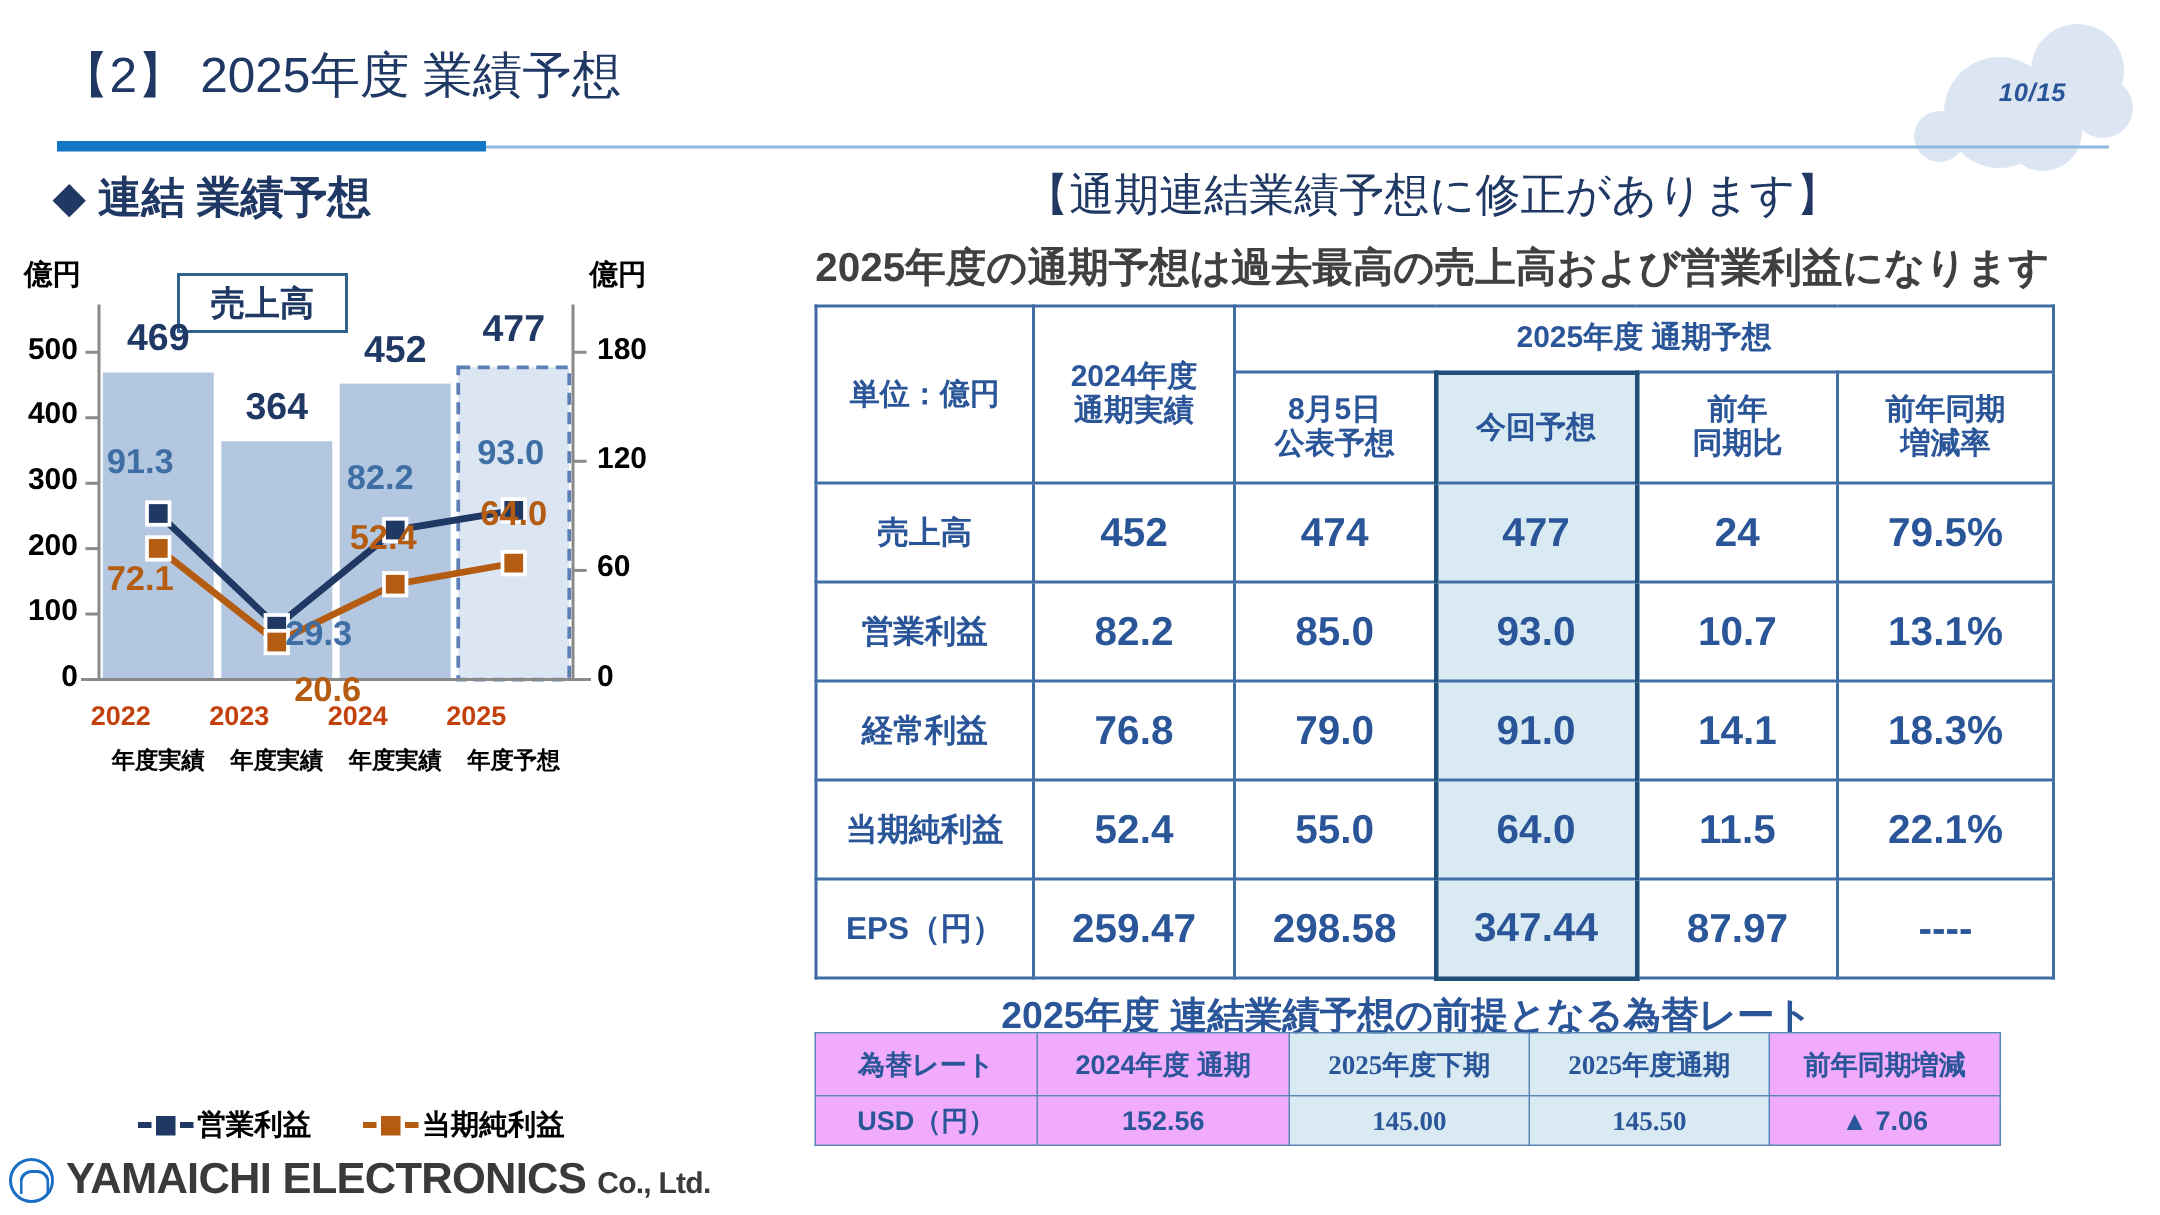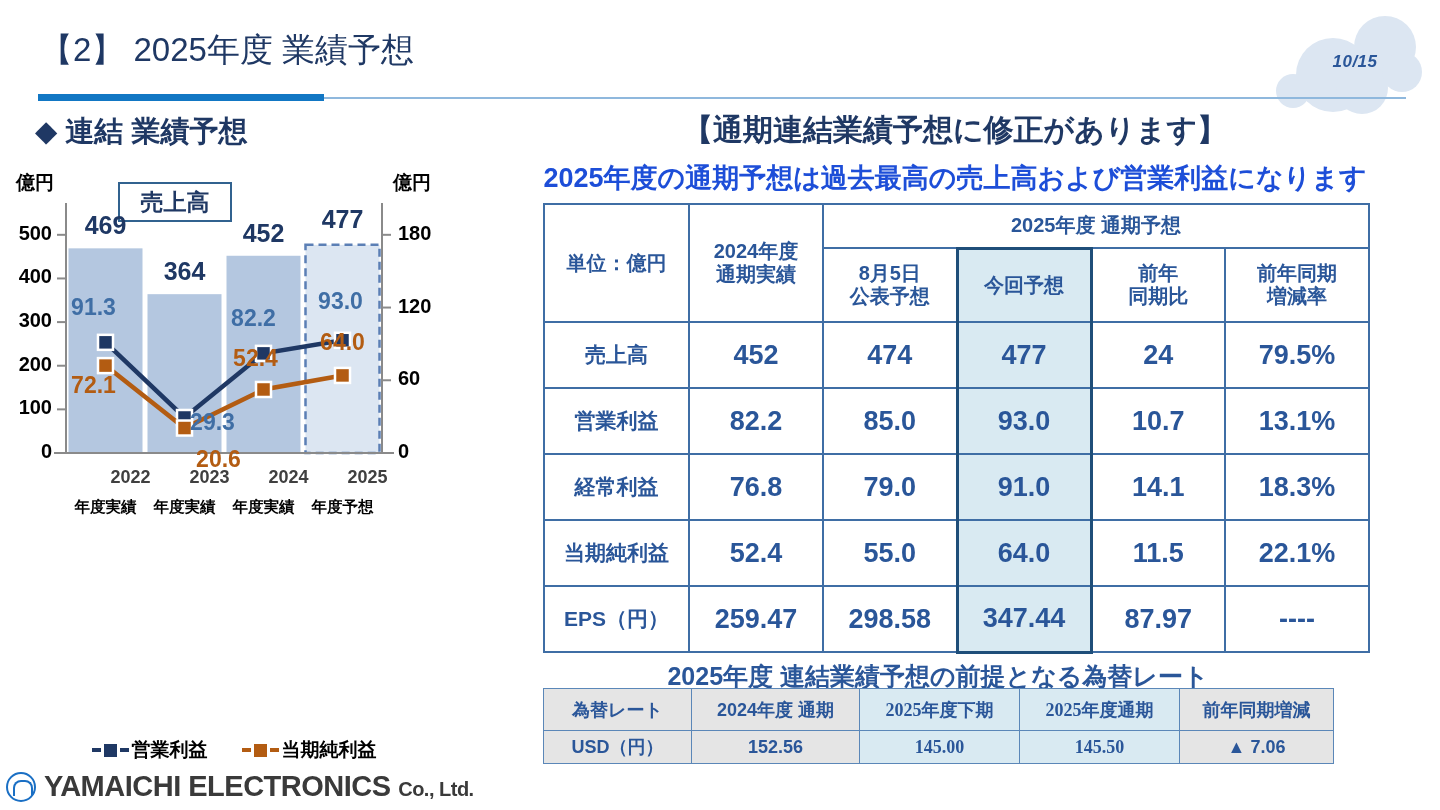--- a/index.html
+++ b/index.html
@@ -48,22 +48,22 @@
 
   .axis-label {
     position:absolute; font-size:20px; font-weight:bold; color:#000;
     text-align:right; width:56px;
   }
   .axis-label-r {
     position:absolute; font-size:20px; font-weight:bold; color:#000;
     text-align:left; width:60px;
   }
   .xtick {
-    position:absolute; font-size:18px; font-weight:bold; color:#404040;
-    text-align:right; width:90px;
+    position:absolute; font-size:18px; font-weight:bold; color:#c2410c;
+    text-align:left; width:90px;
   }
   .xtick2 {
     position:absolute; font-size:15.5px; font-weight:bold; color:#000;
     text-align:center; width:90px;
   }
   .bar-val {
     position:absolute; font-size:25px; font-weight:bold; color:#1f3864;
     text-align:center; width:110px;
   }
   .pt-val-op {
@@ -90,25 +90,25 @@
     content:""; position:absolute; left:5px; top:6px; width:16px; height:14px;
     border:2.5px solid #1a6fc4; border-bottom:none; border-radius:8px 8px 0 0;
   }
   .logo-text { font-size:29px; font-weight:bold; color:#3a3a3a; letter-spacing:-.5px;
                font-family:"Liberation Sans", sans-serif; }
   .logo-text .small { font-size:20px; }
 
   
   .hl1 {
     position:absolute; left:470px; top:110px; width:970px; text-align:center;
-    font-size:30px; font-weight:bold; color:#1f3864;
+    font-size:30px; font-weight:normal; color:#1f3864;
   }
   .hl2 {
     position:absolute; left:470px; top:160px; width:970px; text-align:center;
-    font-size:27px; font-weight:bold; color:#1d4ed8;
+    font-size:27px; font-weight:bold; color:#404040;
   }
 
   table { border-collapse:collapse; }
 
   
   #main-table {
     position:absolute; left:543px; top:203px; width:825px;
     table-layout:fixed;
   }
   #main-table td, #main-table th {
@@ -125,21 +125,21 @@
   .hl-bottom { border-bottom:3.5px solid #1f4e79 !important; }
 
   
   .fx-title {
     position:absolute; left:543px; top:660px; width:790px; text-align:center;
     font-size:25px; font-weight:bold; color:#2a5699;
   }
   #fx-table { position:absolute; left:543px; top:688px; width:790px; table-layout:fixed; }
   #fx-table td, #fx-table th {
     border:1.5px solid #5b87b8; color:#2a5699; font-weight:bold;
-    text-align:center; vertical-align:middle; background:#e5e5e5;
+    text-align:center; vertical-align:middle; background:#f0abfc;
     font-size:18px; height:33px;
   }
   #fx-table th { height:42px; }
   .fx-hl { background:#d9eaf2 !important;font-family:Liberation Serif, serif; }
 </style>
 </head>
 <body>
 
 <div id="slide">
 

